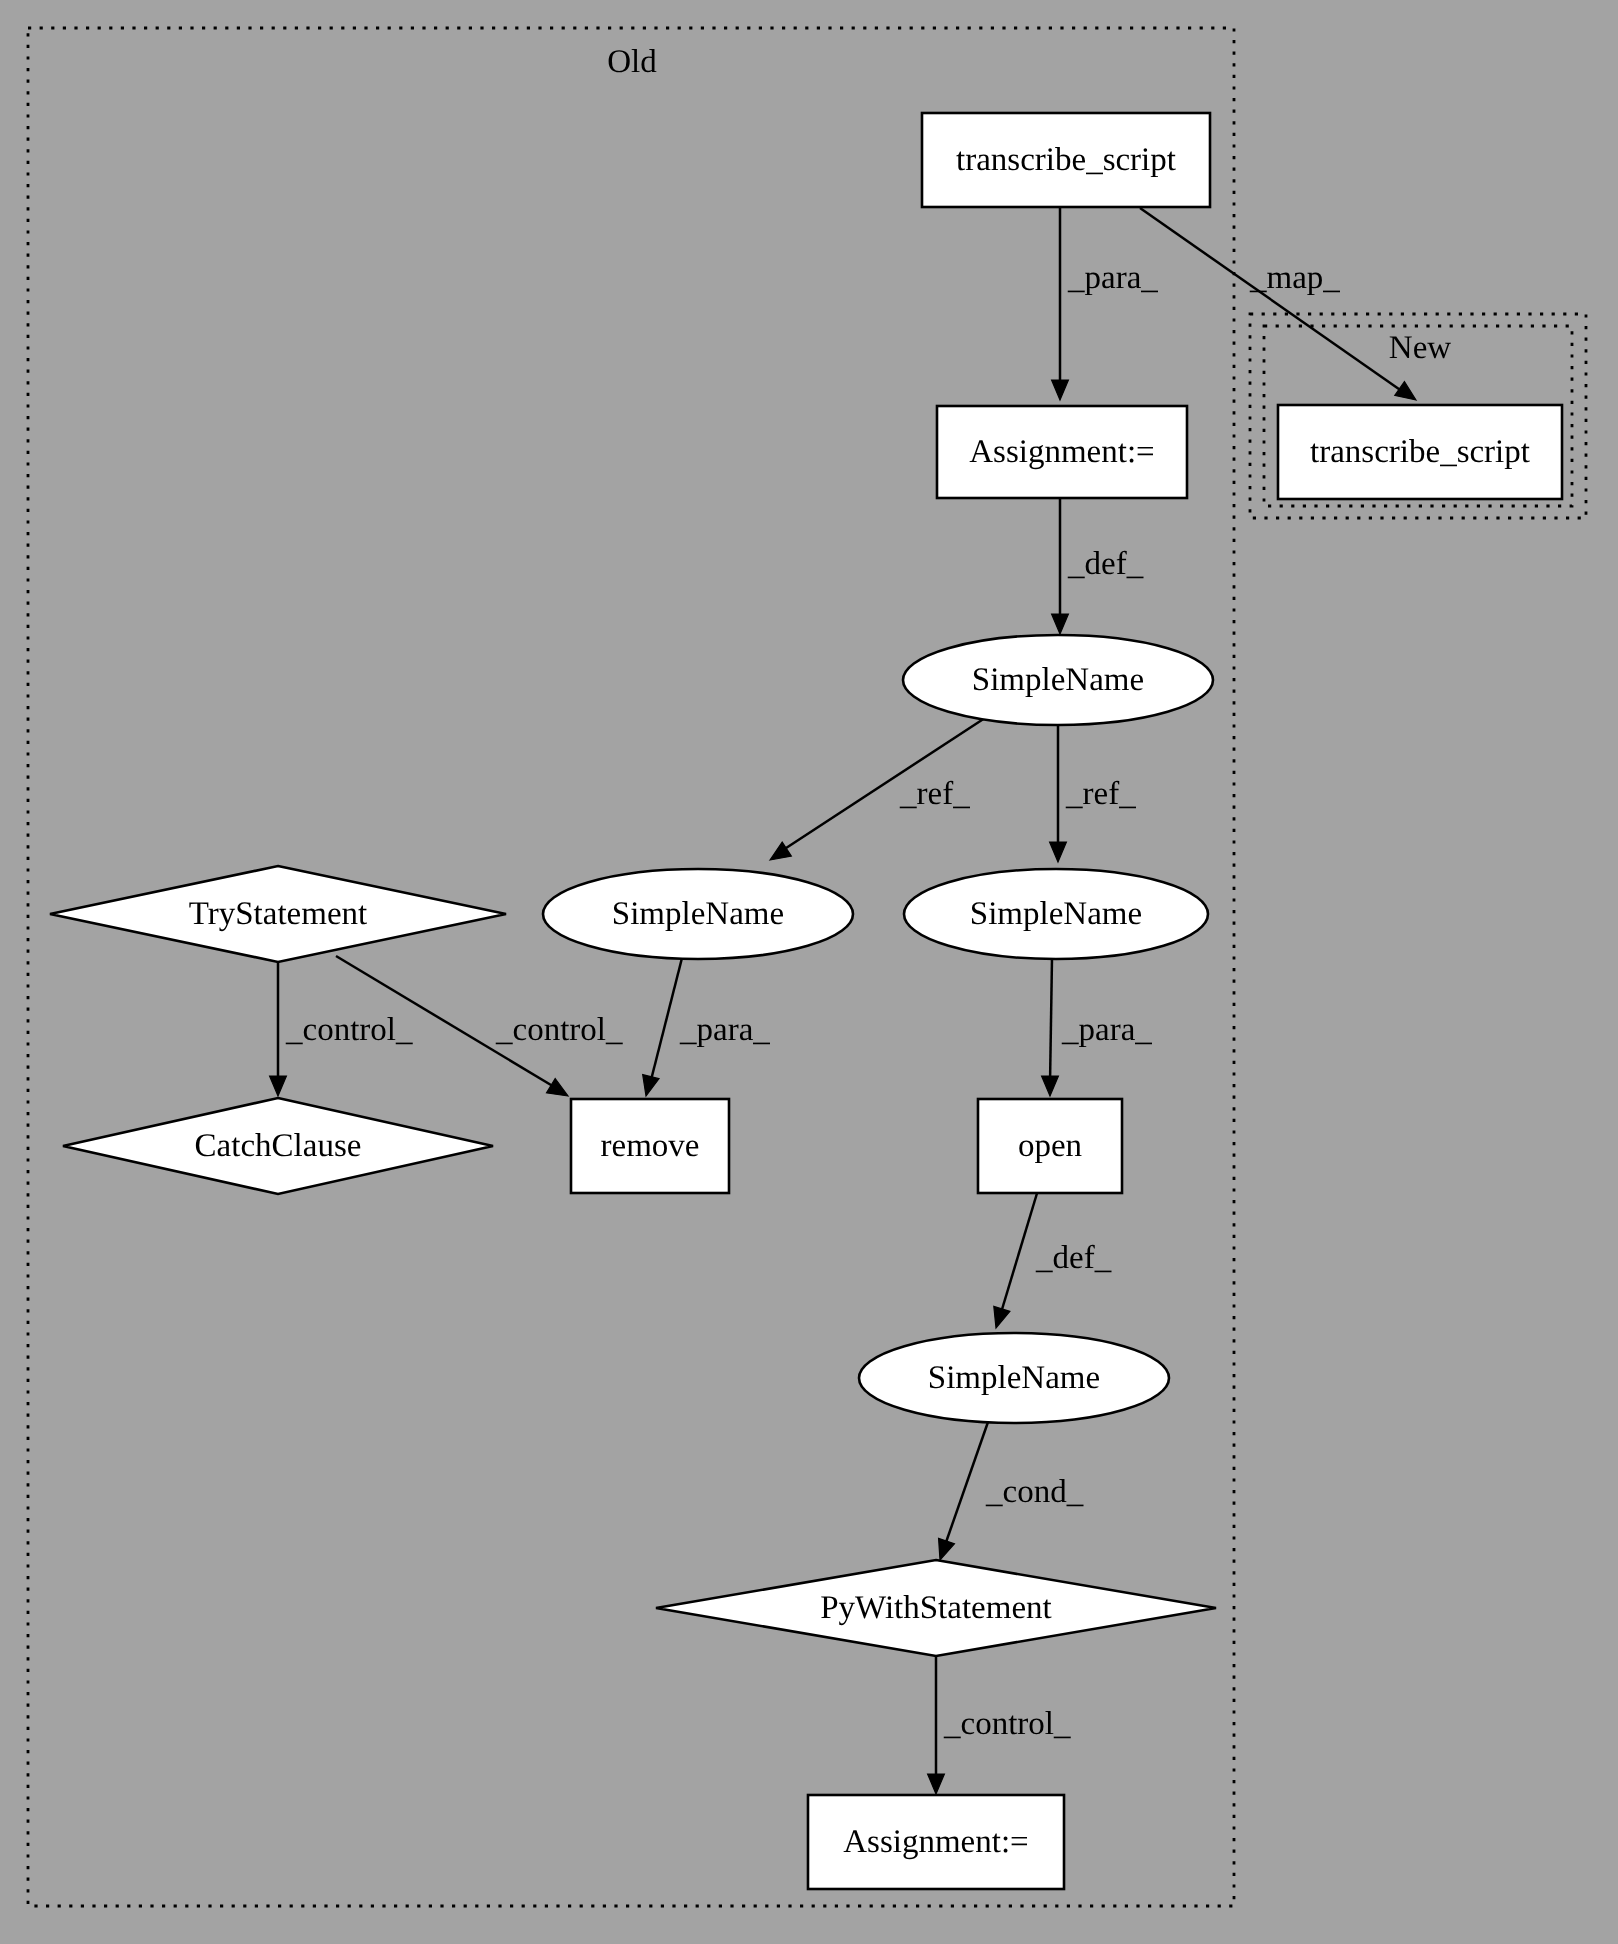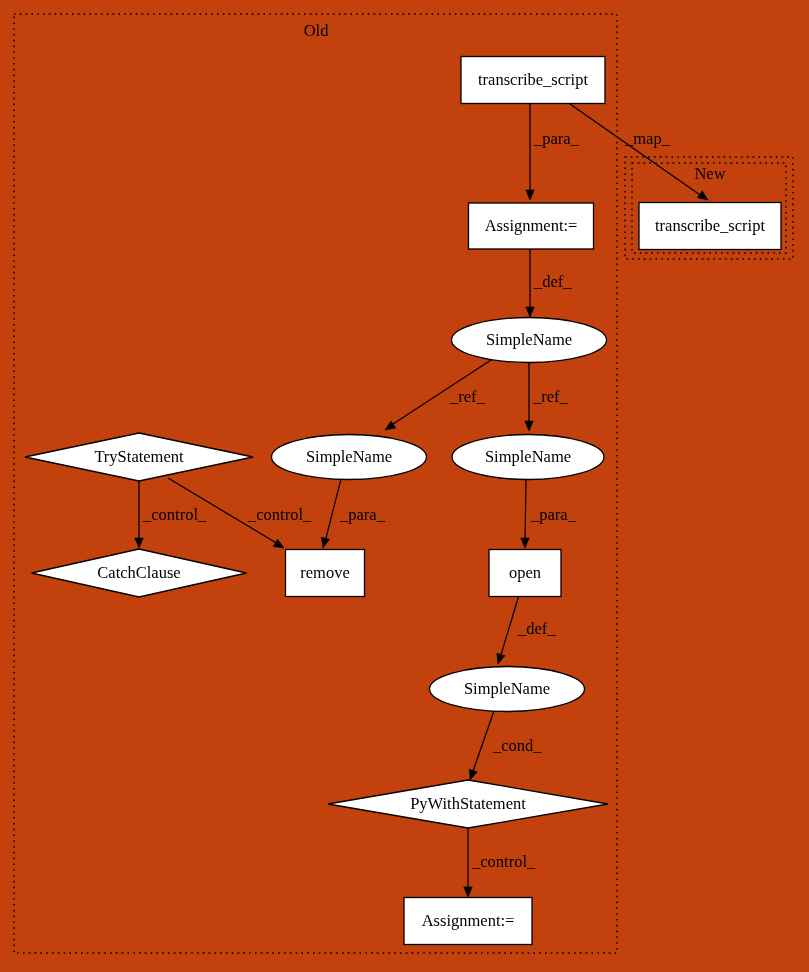--- a/index.html
+++ b/index.html
@@ -4,21 +4,21 @@
 <style>
   html, body {
     margin: 0;
     padding: 0;
     background: #ffffff;
   }
   #canvas {
     position: relative;
     width: 809px;
     height: 972px;
-    background: #c2410c;
+    background: #a3a3a3;
     font-family: "Liberation Serif", "DejaVu Serif", serif;
     overflow: hidden;
   }
   svg#graph {
     display: block;
     width: 809px;
     height: 972px;
   }
   .node-shape {
     fill: #ffffff;

